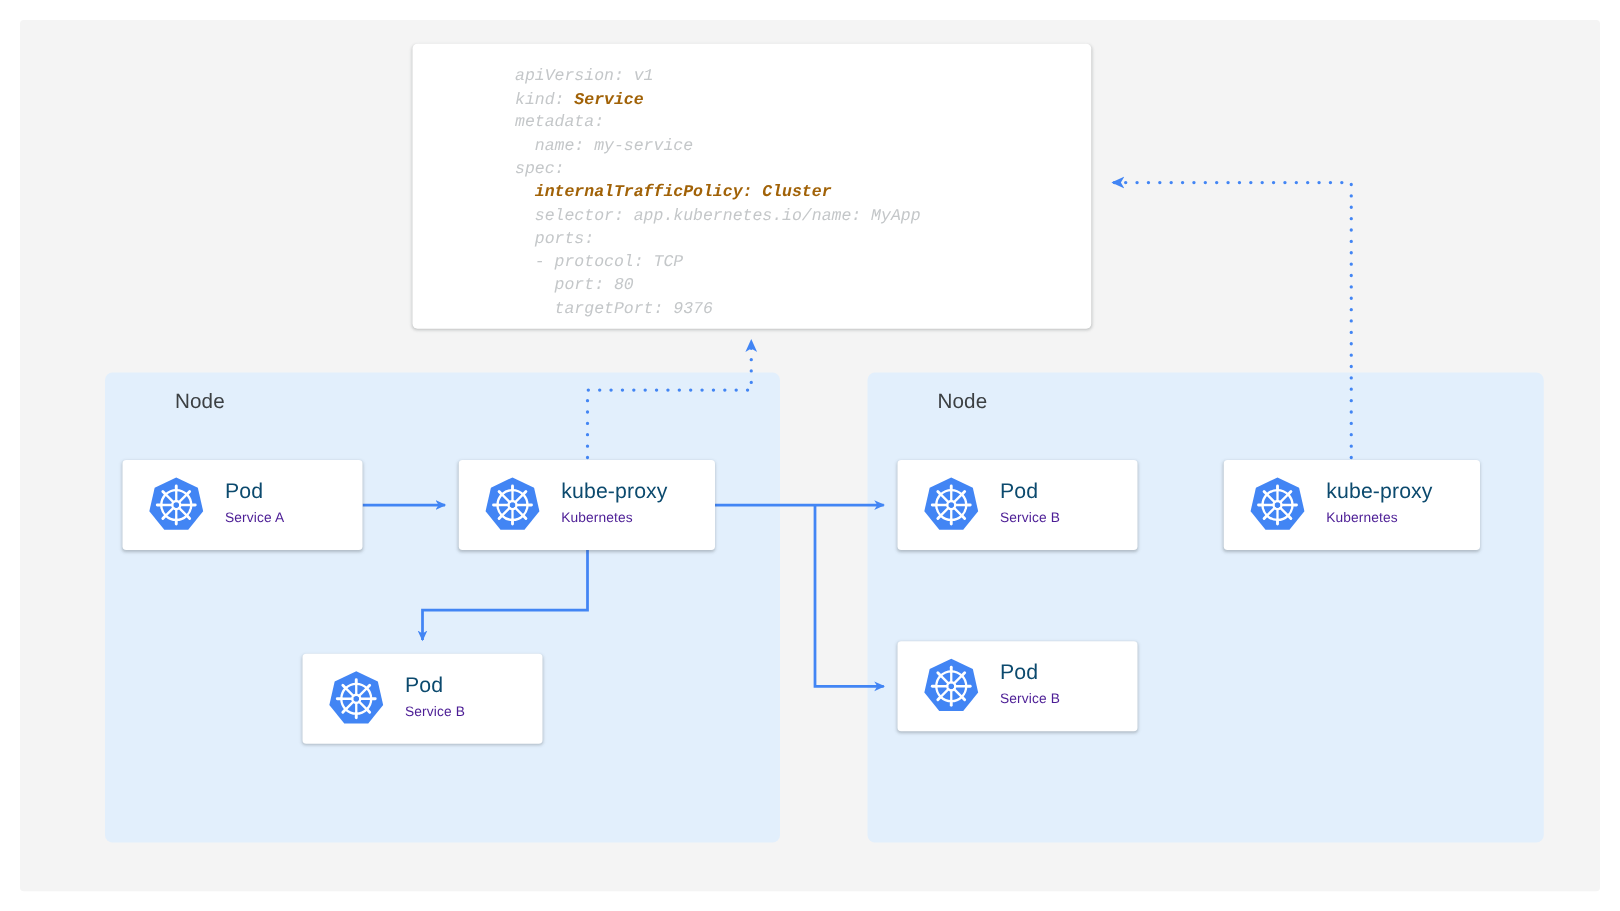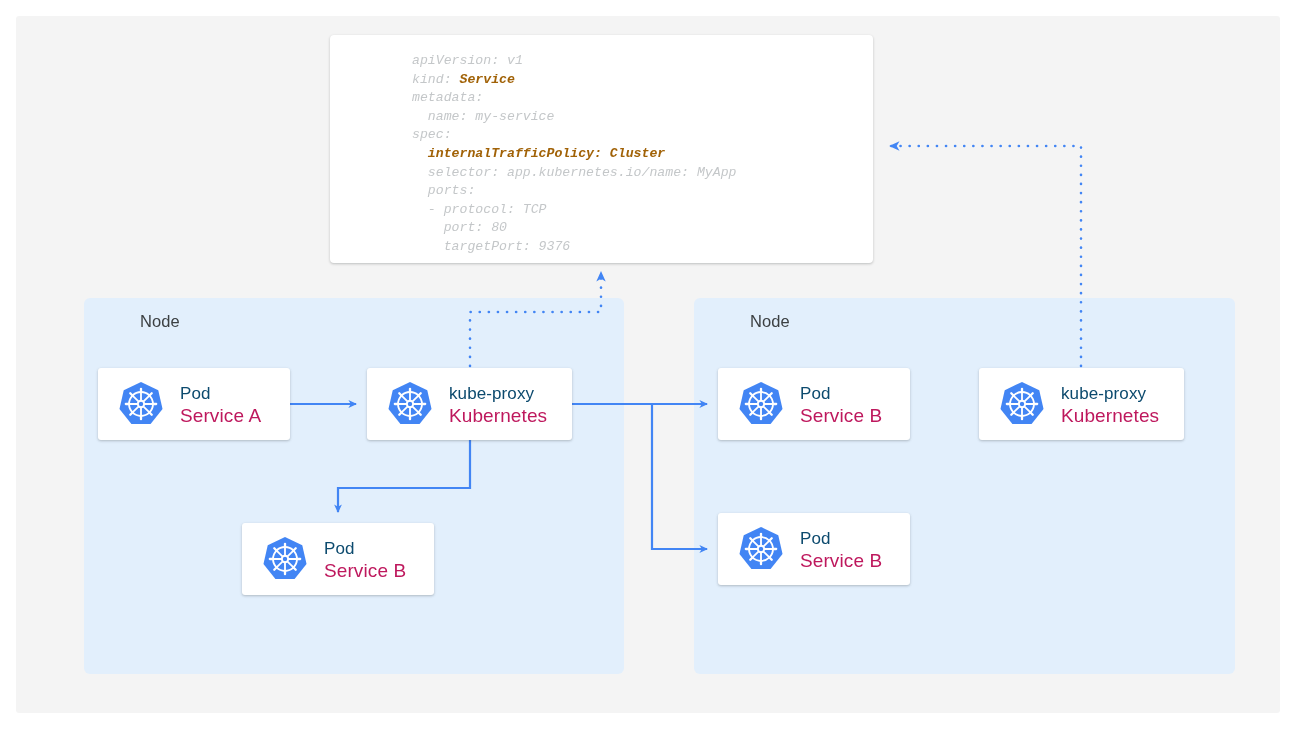--- a/index.html
+++ b/index.html
@@ -85,22 +85,22 @@
     transform: translateY(-50%);
   }
   .card-title {
     font-size: 17px;
     color: #0c4a6e;
     line-height: 22px;
     letter-spacing: .1px;
     white-space: nowrap;
   }
   .card-sub {
-    font-size: 19px;
-    color: #be185d;
+    font-size: 11px;
+    color: #4c1d95;
     line-height: 21px;
     letter-spacing: .1px;
     white-space: nowrap;
   }
   
   #card-pod-a      { left: 98px;  top: 368px; width: 192px; height: 72px; }
   #card-kubeproxy-l{ left: 367px; top: 368px; width: 205px; height: 72px; }
   #card-pod-b-l    { left: 242px; top: 523px; width: 192px; height: 72px; }
   #card-pod-b-r1   { left: 718px; top: 368px; width: 192px; height: 72px; }
   #card-pod-b-r2   { left: 718px; top: 513px; width: 192px; height: 72px; }

